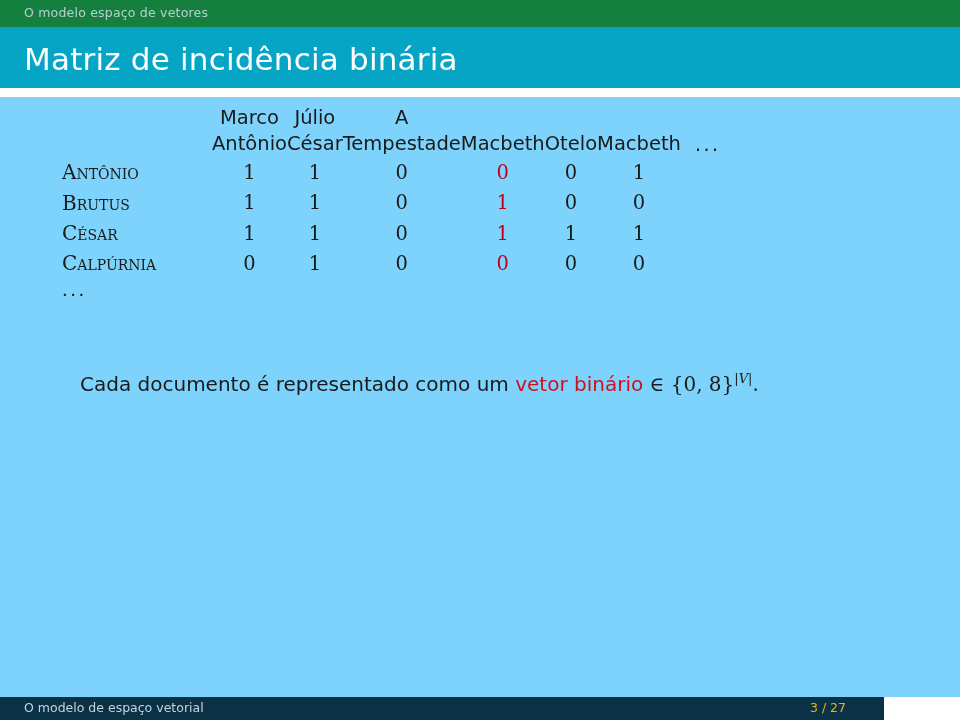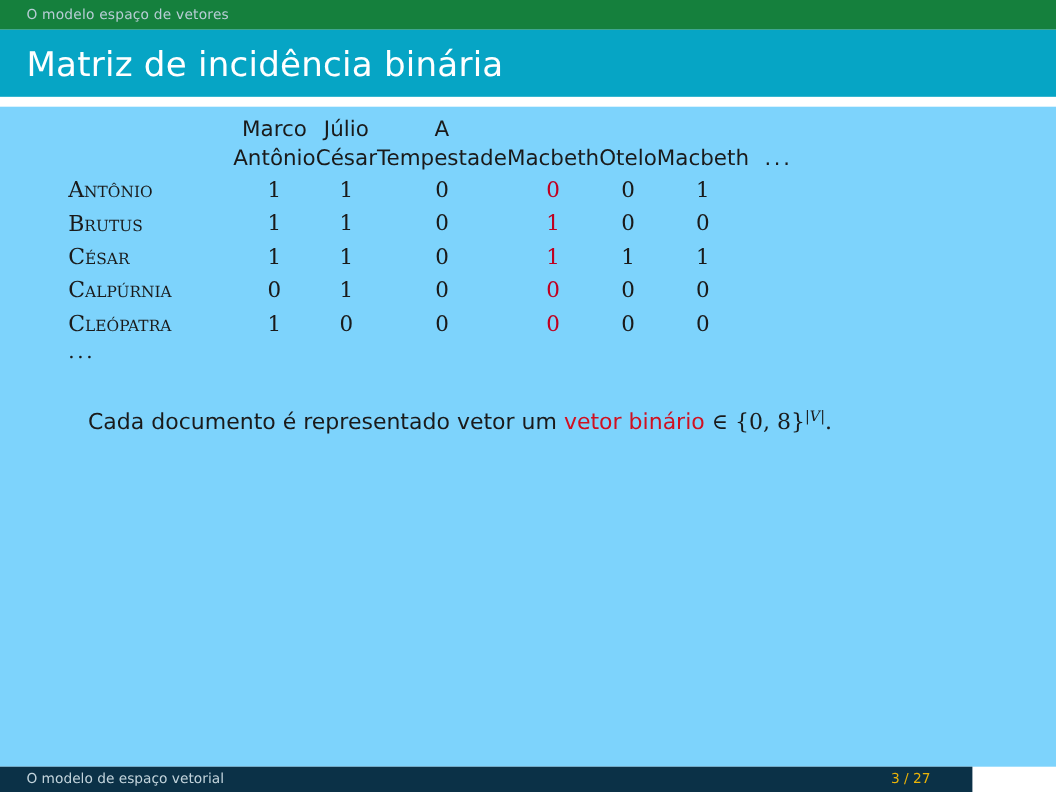--- a/index.html
+++ b/index.html
@@ -259,47 +259,37 @@
         <td class="row-label">Calpúrnia</td>
         <td class="cell">0</td>
         <td class="cell">1</td>
         <td class="cell">0</td>
         <td class="cell hl">0</td>
         <td class="cell">0</td>
         <td class="cell">0</td>
         <td class="cell"></td>
       </tr>
 
-      <tr>
-        <td class="row-label">Cleópatra</td>
-        <td class="cell">1</td>
-        <td class="cell">0</td>
-        <td class="cell">0</td>
-        <td class="cell hl">0</td>
-        <td class="cell">0</td>
-        <td class="cell">0</td>
-        <td class="cell"></td>
-      </tr>
 
       <tr>
         <td class="row-ellipsis">...</td>
         <td></td>
         <td></td>
         <td></td>
         <td></td>
         <td></td>
         <td></td>
         <td></td>
       </tr>
 
     </tbody>
   </table>
 
   <div class="caption">
-    <span>Cada documento é representado vetor um </span><span class="accent">vetor binário</span><span class="math"> ∈ {0, 8}</span><span class="sup"><span>|</span><i>V</i><span>|</span></span><span class="math">.</span>
+    <span>Cada documento é representado como um </span><span class="accent">vetor binário</span><span class="math"> ∈ {0, 8}</span><span class="sup"><span>|</span><i>V</i><span>|</span></span><span class="math">.</span>
   </div>
 
 </div>
 
 <div class="footer">
   <div class="footer-left">O modelo de espaço vetorial</div>
   <div class="footer-right">3 / 27</div>
 </div>
 
 </body></html>

